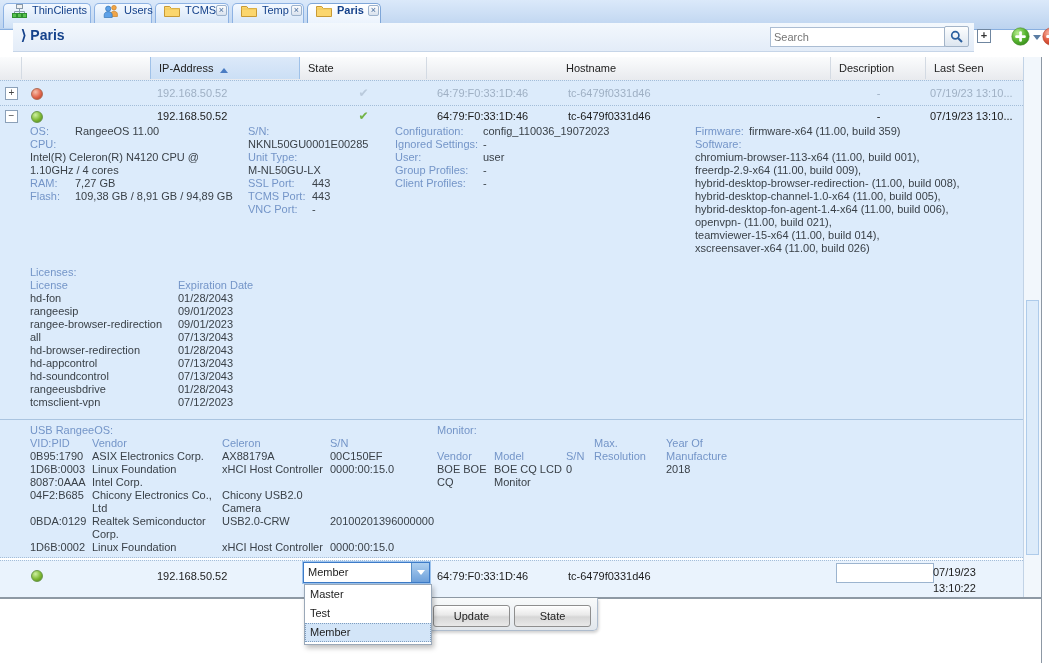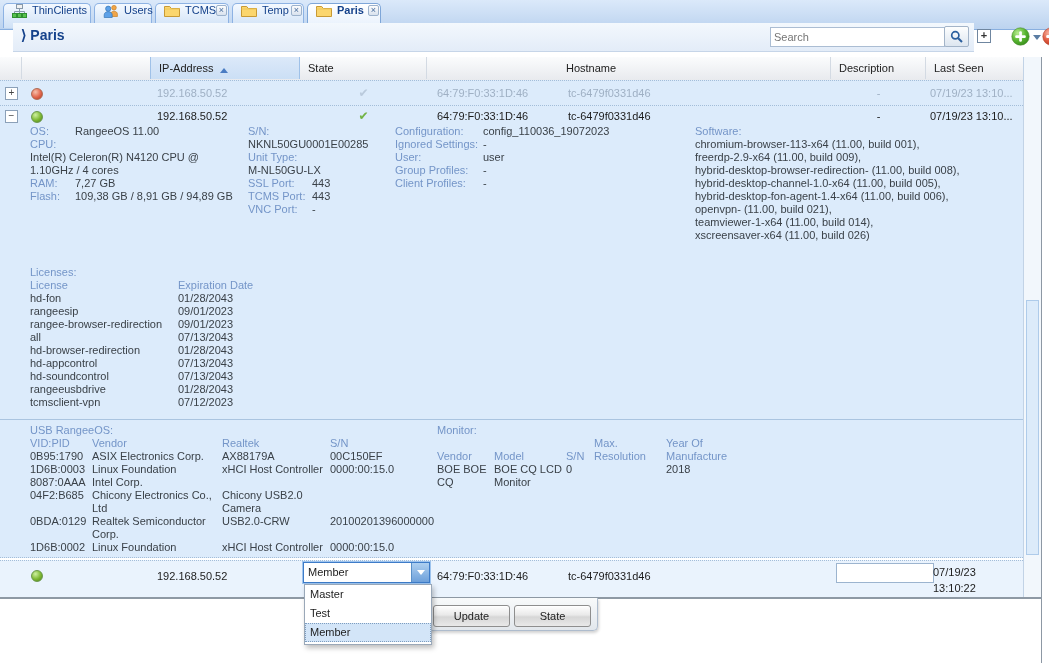--- a/index.html
+++ b/index.html
@@ -270,28 +270,29 @@
 
     <div class="dblock" style="left:395px;top:19px;width:290px">
       <div><span class="lbl" style="width:88px;display:inline-block">Configuration:</span><span class="val">config_110036_19072023</span></div>
       <div><span class="lbl" style="width:88px;display:inline-block">Ignored Settings:</span><span class="val">-</span></div>
       <div><span class="lbl" style="width:88px;display:inline-block">User:</span><span class="val">user</span></div>
       <div><span class="lbl" style="width:88px;display:inline-block">Group Profiles:</span><span class="val">-</span></div>
       <div><span class="lbl" style="width:88px;display:inline-block">Client Profiles:</span><span class="val">-</span></div>
     </div>
 
     <div class="dblock" style="left:695px;top:19px;width:325px">
+      <div><span class="lbl" style="width:54px;display:inline-block">Firmware:</span><span class="val">firmware-x64 (11.00, build 359)</span></div>
       <div class="lbl">Software:</div>
       <div class="val sw-line">chromium-browser-113-x64 (11.00, build 001),</div>
       <div class="val sw-line">freerdp-2.9-x64 (11.00, build 009),</div>
       <div class="val sw-line">hybrid-desktop-browser-redirection- (11.00, build 008),</div>
       <div class="val sw-line">hybrid-desktop-channel-1.0-x64 (11.00, build 005),</div>
       <div class="val sw-line">hybrid-desktop-fon-agent-1.4-x64 (11.00, build 006),</div>
       <div class="val sw-line">openvpn- (11.00, build 021),</div>
-      <div class="val sw-line">teamviewer-1-x64 (11.00, build 014),</div>
+      <div class="val sw-line">teamviewer-15-x64 (11.00, build 014),</div>
       <div class="val sw-line">xscreensaver-x64 (11.00, build 026)</div>
     </div>
 
     <div class="dblock" style="left:30px;top:160px;width:290px">
       <div class="lbl">Licenses:</div>
       <div class="mini-grid" style="grid-template-columns:148px auto">
         <span class="mh">License</span>
         <span class="mh">Expiration Date</span>
         <span>hd-fon</span>
           <span>01/28/2043</span>
@@ -314,21 +315,21 @@
       </div>
     </div>
 
     <div class="sec-divider" style="top:313px"></div>
 
     <div class="dblock" style="left:30px;top:318px;width:405px">
       <div class="lbl">USB RangeeOS:</div>
       <div class="mini-grid" style="grid-template-columns:62px 130px 108px 110px">
         <span class="mh">VID:PID</span>
         <span class="mh">Vendor</span>
-        <span class="mh">Realtek</span>
+        <span class="mh">Celeron</span>
         <span class="mh">S/N</span>
         <span>0B95:1790</span>
           <span>ASIX Electronics Corp.</span>
           <span>AX88179A</span>
           <span>00C150EF</span>
         <span>1D6B:0003</span>
           <span>Linux Foundation</span>
           <span>xHCI Host Controller</span>
           <span>0000:00:15.0</span>
         <span>8087:0AAA</span>

